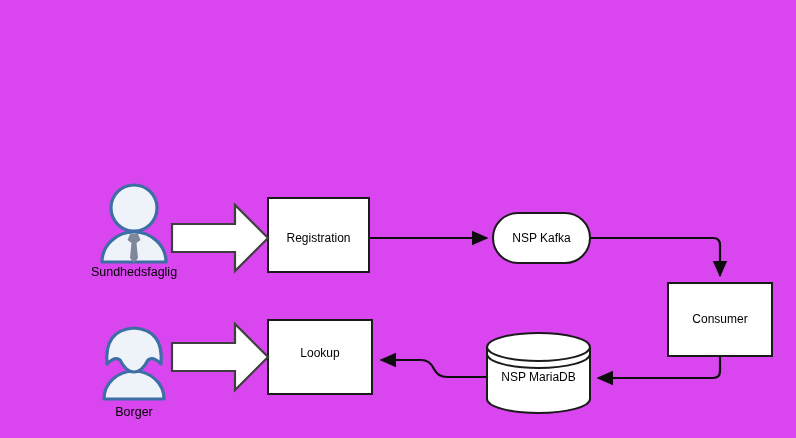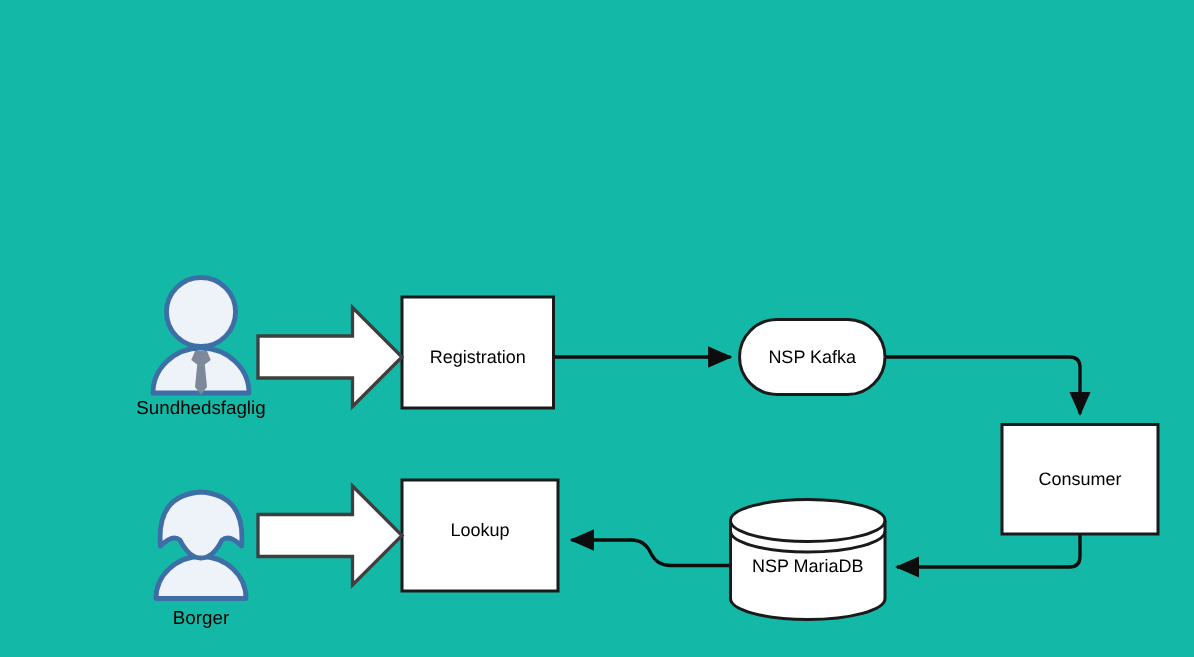--- a/index.html
+++ b/index.html
@@ -8,21 +8,21 @@
     padding: 0;
     background: #ffffff;
   }
   body {
     font-family: "Liberation Sans", sans-serif;
   }
   #canvas {
     position: relative;
     width: 796px;
     height: 438px;
-    background: #14b8a6;
+    background: #d946ef;
     overflow: hidden;
   }
   #diagram-svg {
     position: absolute;
     left: 0;
     top: 0;
     width: 796px;
     height: 438px;
   }
   .node-label {

